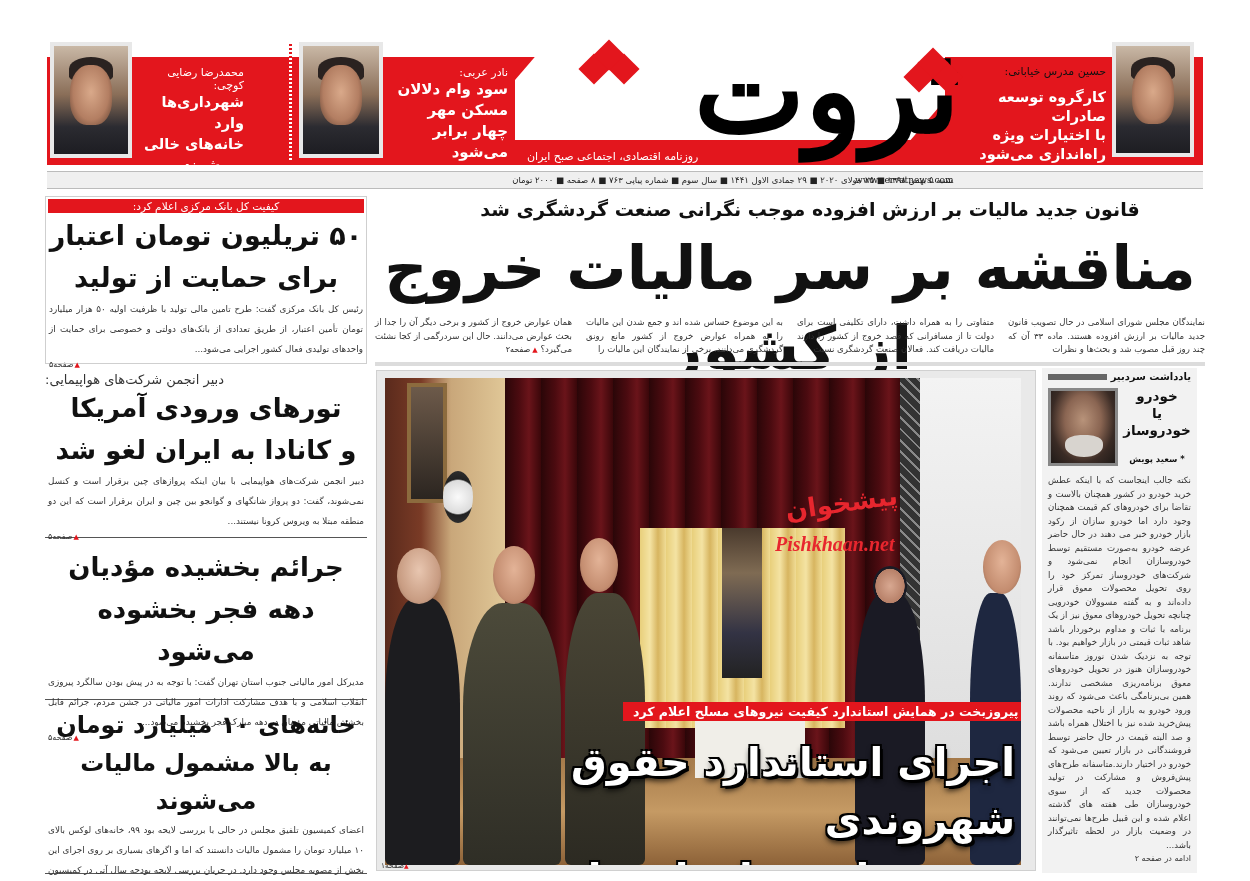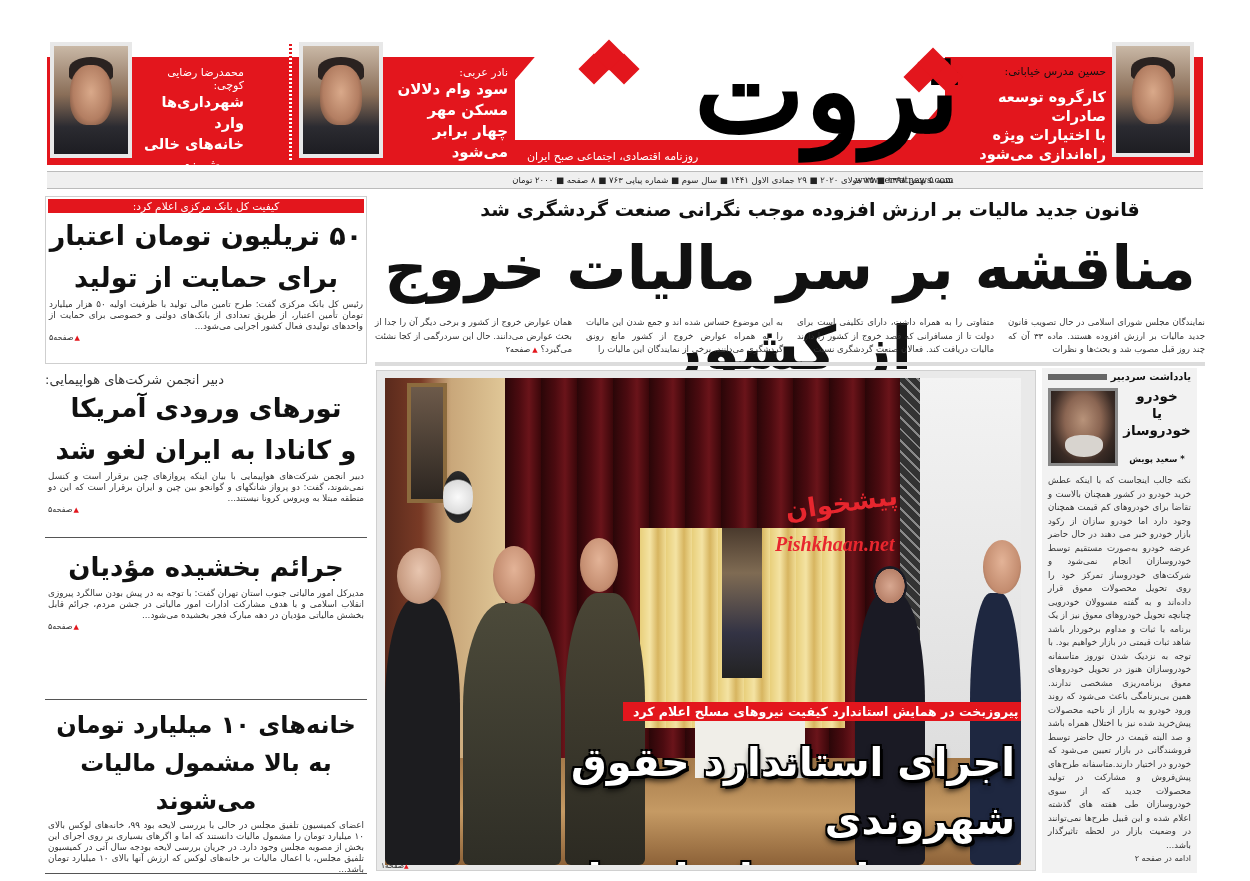--- a/index.html
+++ b/index.html
@@ -33,21 +33,21 @@
   .lead-col { flex: 1; font-size: 8.6px; line-height: 13.5px; color: #333; text-align: justify; }
   .more { color: #222; font-size: 8px; }
   .more::before { content: "▲"; color: #e3161d; font-size: 7px; margin-left: 2px; }
 
   
   .left-col { position: absolute; left: 45px; width: 322px; }
   .box1 { top: 196px; height: 168px; border: 1px solid #cfcfcf; }
   .box1 .bar { background: #e3161d; color: #fff; text-align: center; font-size: 10.5px; height: 14px; line-height: 14px; margin: 2px; }
   .story-hl { text-align: center; font-weight: bold; font-size: 28px; line-height: 42px; }
   .story-kick { text-align: left; font-size: 13px; color: #333; }
-  .story-body { font-size: 8.8px; line-height: 11px; color: #333; text-align: justify; padding: 0 3px; }
+  .story-body { font-size: 8.8px; line-height: 20px; color: #333; text-align: justify; padding: 0 3px; }
   .story-more { display: block; font-size: 8px; color: #333; text-align: left; padding: 1px 3px; }
   .story-more::before { content: "▲"; color: #e3161d; font-size: 7px; margin-left: 1px; }
   .sep { border-bottom: 1px solid #555; }
 
   
   .photo-frame { position: absolute; top: 370px; left: 376px; width: 660px; height: 501px; background: #e9e9e9; border: 1px solid #d0d0d0; }
   .photo { position: absolute; top: 7px; left: 8px; width: 636px; height: 487px; overflow: hidden; background: #3a0d10; }
   .ph-wall { position: absolute; left: 0; top: 0; width: 120px; height: 487px; background: linear-gradient(90deg,#5a2a1c 0,#7a3b26 30%,#c9a77a 55%,#e0c797 100%); }
   .ph-curtain { position: absolute; left: 120px; top: 0; width: 400px; height: 420px; background: repeating-linear-gradient(90deg,#2a0608 0,#4b0b10 14px,#6a141a 24px,#3a070a 36px); }
   .ph-truss { position: absolute; left: 515px; top: 0; width: 20px; height: 380px; background: repeating-linear-gradient(45deg,#888 0 2px,#333 2px 8px); }
@@ -166,20 +166,21 @@
 <div class="left-col sep" style="top:372px; height:166px;">
   <div class="story-kick">دبیر انجمن شرکت‌های هواپیمایی:</div>
   <div class="story-hl" style="font-size:26px;">تورهای ورودی آمریکا</div>
   <div class="story-hl" style="font-size:26px;">و کانادا به ایران لغو شد</div>
   <div class="story-body">دبیر انجمن شرکت‌های هواپیمایی با بیان اینکه پروازهای چین برقرار است و کنسل نمی‌شوند، گفت: دو پرواز شانگهای و گوانجو بین چین و ایران برقرار است که این دو منطقه مبتلا به ویروس کرونا نیستند...</div>
   <span class="story-more">صفحه۵</span>
 </div>
 
 <div class="left-col sep" style="top:546px; height:154px;">
   <div class="story-hl" style="font-size:26px;">جرائم بخشیده مؤدیان</div>
+  <div class="story-hl" style="font-size:26px;">دهه فجر بخشوده می‌شود</div>
   <div class="story-body">مدیرکل امور مالیاتی جنوب استان تهران گفت: با توجه به در پیش بودن سالگرد پیروزی انقلاب اسلامی و با هدف مشارکت ادارات امور مالیاتی در جشن مردم، جرائم قابل بخشش مالیاتی مؤدیان در دهه مبارک فجر بخشیده می‌شود...</div>
   <span class="story-more">صفحه۵</span>
 </div>
 
 <div class="left-col sep" style="top:706px; height:168px;">
   <div class="story-hl" style="font-size:24px; line-height:38px;">خانه‌های ۱۰ میلیارد تومان</div>
   <div class="story-hl" style="font-size:24px; line-height:38px;">به بالا مشمول مالیات می‌شوند</div>
   <div class="story-body">اعضای کمیسیون تلفیق مجلس در حالی با بررسی لایحه بود ۹۹، خانه‌های لوکس بالای ۱۰ میلیارد تومان را مشمول مالیات دانستند که اما و اگرهای بسیاری بر روی اجرای این بخش از مصوبه مجلس وجود دارد. در جریان بررسی لایحه بودجه سال آتی در کمیسیون تلفیق مجلس، با اعمال مالیات بر خانه‌های لوکس که ارزش آنها بالای ۱۰ میلیارد تومان باشد...</div>
 
 </div>

